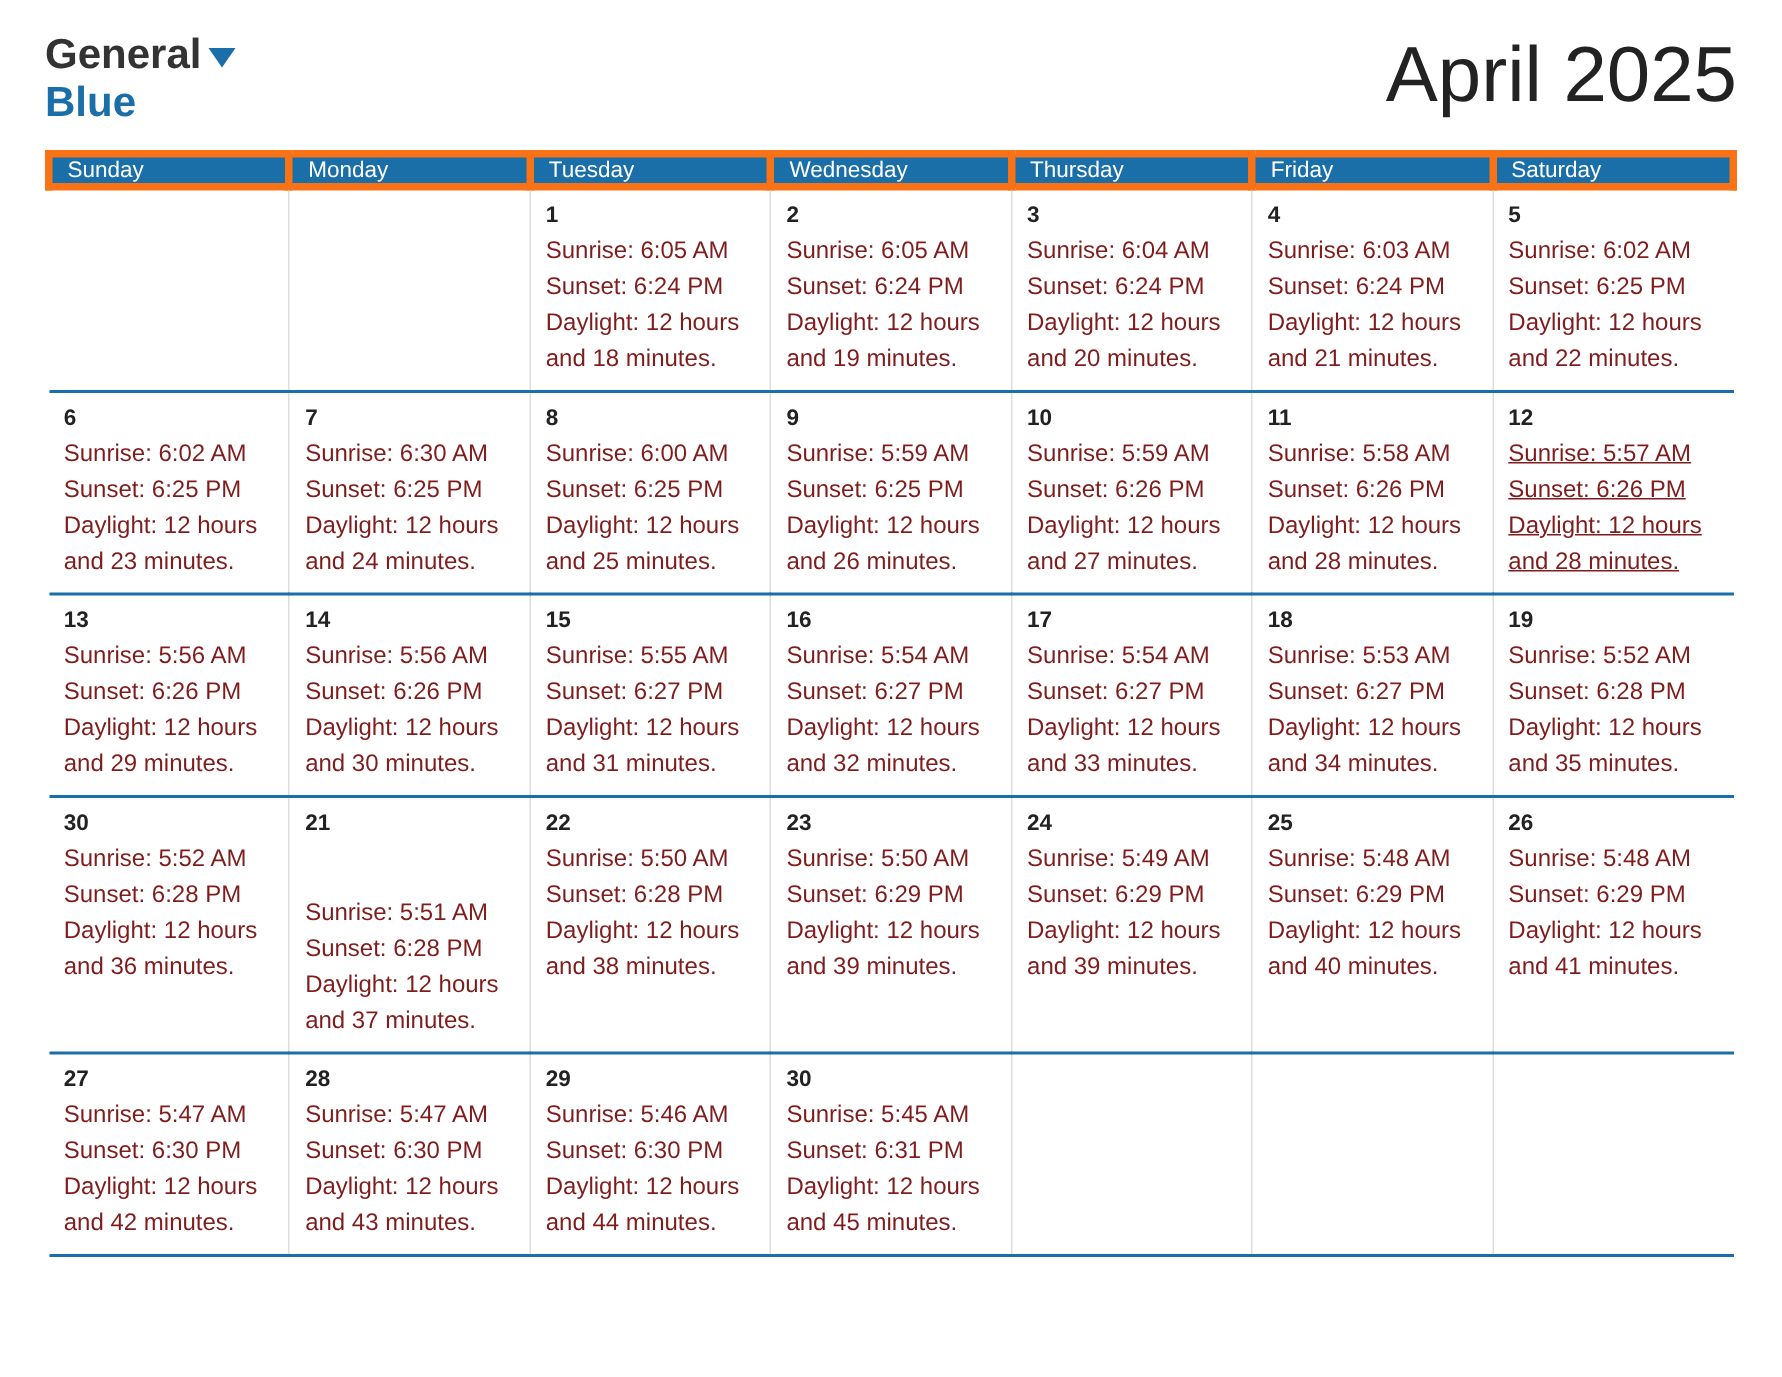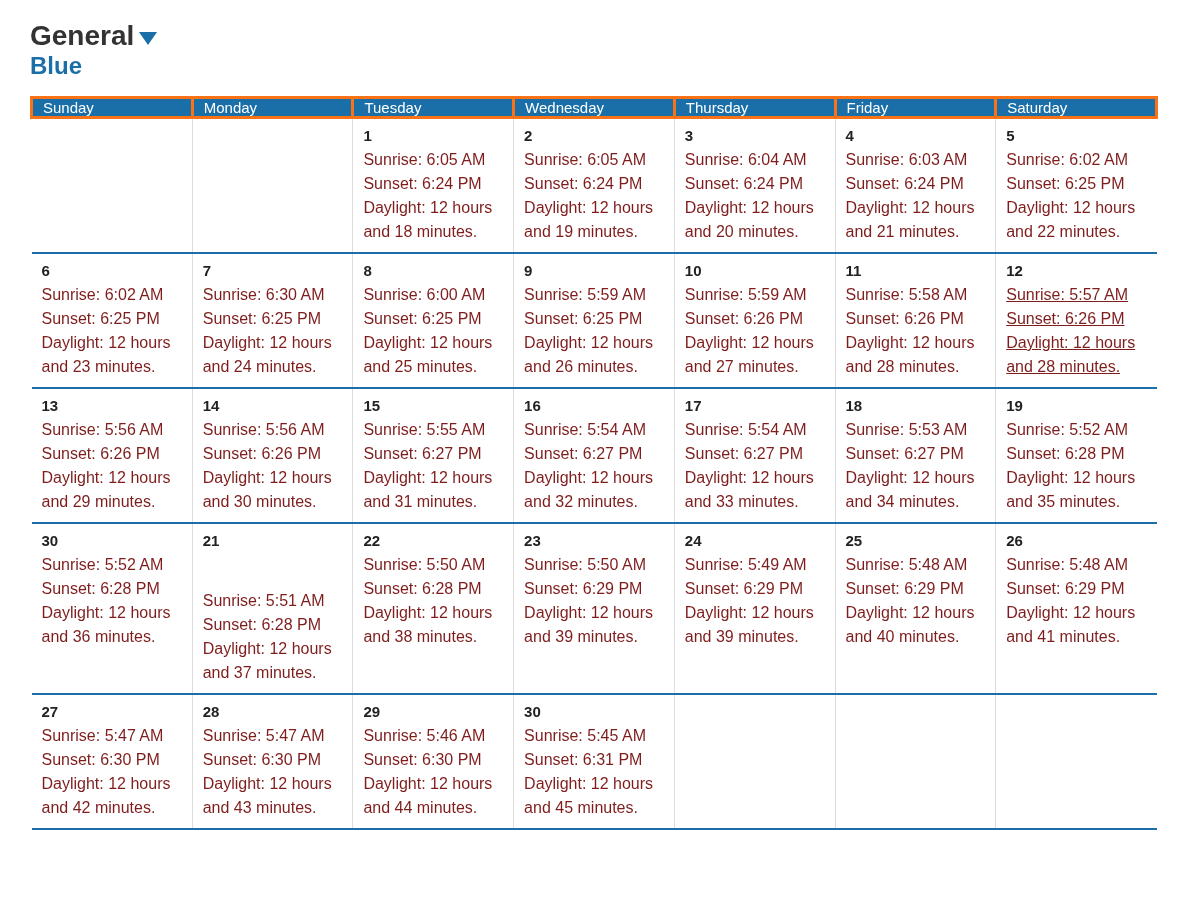--- a/index.html
+++ b/index.html
@@ -41,21 +41,21 @@
     }
     thead tr {
       background-color: #1a6fa8;
     }
     thead th {
       color: #fff;
       font-size: 15px;
       font-weight: normal;
       padding: 0 10px;
       text-align: left;
-      border: 3px solid #f97316;
+      border: 5px solid #f97316;
     }
     tbody tr {
       border-bottom: 2px solid #1a6fa8;
     }
     tbody td {
       vertical-align: top;
       padding: 8px 10px;
       font-size: 12.5px;
       color: #333;
       border-right: 1px solid #ddd;
@@ -94,37 +94,38 @@
       height: 0;
       border-left: 9px solid transparent;
       border-right: 9px solid transparent;
       border-top: 13px solid #1a6fa8;
       display: inline-block;
       margin-left: 1px;
       position: relative;
       top: 2px;
     }
     .logo-line {
-      font-size: 24px;
+      font-size: 28px;
       font-weight: bold;
       color: #1a6fa8;
     }
   </style>
 </head>
 <body>
 
 <div class="header">
   <div class="logo">
     <div class="logo-wrapper">
       <span class="logo-general">General</span>
       <span class="logo-icon"></span>
     </div>
     <span class="logo-line">Blue</span>
   </div>
   <div class="title-block">
+    <div class="month-title">April 2025</div>
   </div>
 </div>
 
 <table>
   <thead>
     <tr>
     <th>Sunday</th>
         <th>Monday</th>
         <th>Tuesday</th>
         <th>Wednesday</th>

